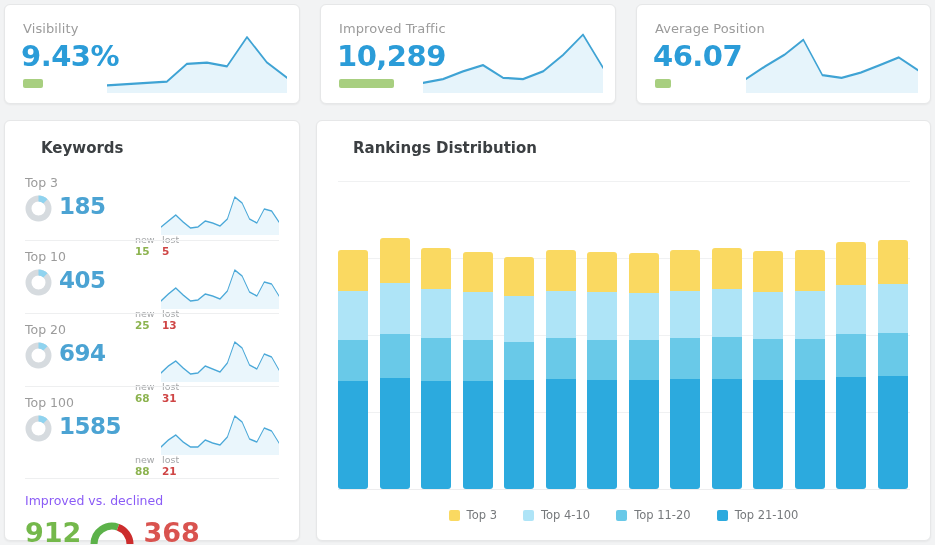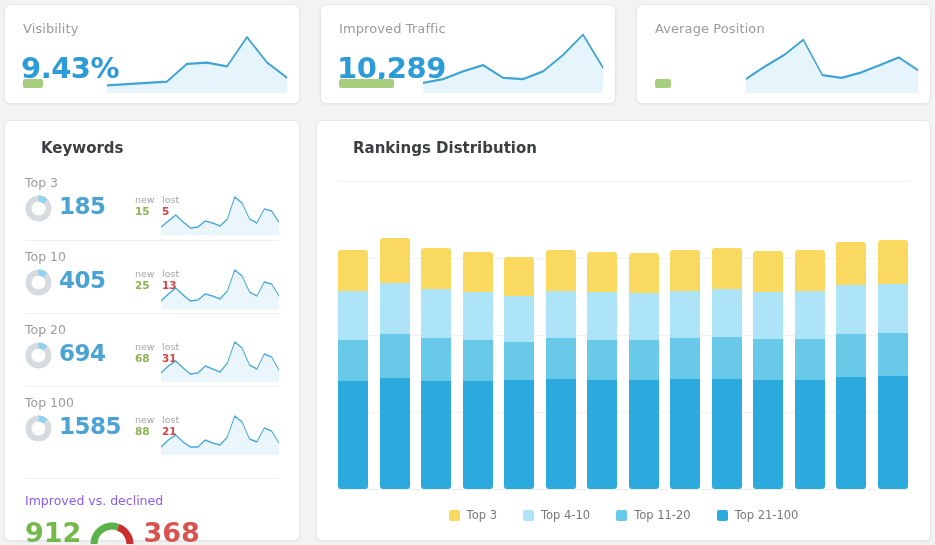--- a/index.html
+++ b/index.html
@@ -24,21 +24,21 @@
   .kpi-1 { left: 4px;   width: 296px; }
   .kpi-2 { left: 320px; width: 296px; }
   .kpi-3 { left: 636px; width: 295px; }
 
   .kpi-label {
     position: absolute; left: 18px; top: 16px;
     font-size: 13px; color: #9b9b9b; font-weight: 400;
     letter-spacing: .1px;
   }
   .kpi-value {
-    position: absolute; left: 16px; top: 46px;
+    position: absolute; left: 16px; top: 34px;
     font-size: 29px; font-weight: bold; color: #2b9cd8;
     letter-spacing: -.5px;
   }
   .kpi-bar {
     position: absolute; left: 18px; top: 74px;
     height: 9px; border-radius: 2px; background: #a8cf80;
   }
   .kpi-spark {
     position: absolute; right: 12px; top: 22px;
     width: 180px; height: 66px;
@@ -66,21 +66,21 @@
   }
   .kw-count {
     position: absolute; left: 34px; top: 26px;
     font-size: 23px; font-weight: bold; color: #4ba3d3;
     letter-spacing: -.5px;
     text-align: center;
   }
   .kw-delta { position: absolute; top: 27px; }
   .kw-delta.pos { left: 110px; }
   .kw-delta.neg { left: 137px; }
-  .kw-delta .dl { display: block; font-size: 9.5px; color: #a4a6a8; line-height: 11px; }
+  .kw-delta .dl { display: block; font-size: 9.5px; color: #a4a6a8; line-height: 11px; margin-top: 40px; }
   .kw-delta .dv { display: block; font-size: 10.5px; line-height: 13px; font-weight: bold; }
   .kw-delta.pos .dv { color: #8cb34f; }
   .kw-delta.neg .dv { color: #cf4545; }
   .kw-spark {
     position: absolute; right: 0; top: 22px;
     width: 118px; height: 46px;
   }
 
   .improved {
     position: absolute; left: 20px; right: 20px; top: 357px;
@@ -150,20 +150,21 @@
     <div class="kpi-value">10,289</div>
     <div class="kpi-bar" style="width: 55px;"></div>
     <svg class="kpi-spark" viewBox="0 0 234 52" preserveAspectRatio="none">
       <polygon class="sp-fill" points="0,44 26,41 52,35 78,30 104,40 130,41 156,35 182,22 208,6 234,32 234,52 0,52" fill="#e6f4fb"></polygon>
       <polyline class="sp-line" points="0,44 26,41 52,35 78,30 104,40 130,41 156,35 182,22 208,6 234,32" fill="none" stroke="#3fa3d4" stroke-width="1.8" stroke-linejoin="round" stroke-linecap="round"></polyline>
     </svg>
   </div>
 
   <div class="card kpi kpi-3">
     <div class="kpi-label">Average Position</div>
+    <div class="kpi-value">46.07</div>
     <div class="kpi-bar" style="width: 16px;"></div>
     <svg class="kpi-spark" viewBox="0 0 234 52" preserveAspectRatio="none">
       <polygon class="sp-fill" points="0,41 26,31 52,22 78,10 104,38 130,40 156,36 182,30 208,24 234,34 234,52 0,52" fill="#e6f4fb"></polygon>
       <polyline class="sp-line" points="0,41 26,31 52,22 78,10 104,38 130,40 156,36 182,30 208,24 234,34" fill="none" stroke="#3fa3d4" stroke-width="1.8" stroke-linejoin="round" stroke-linecap="round"></polyline>
     </svg>
   </div>
 
   <div class="card keywords">
     <div class="panel-title">Keywords</div>
     <div class="kw-list" id="kw-list">

